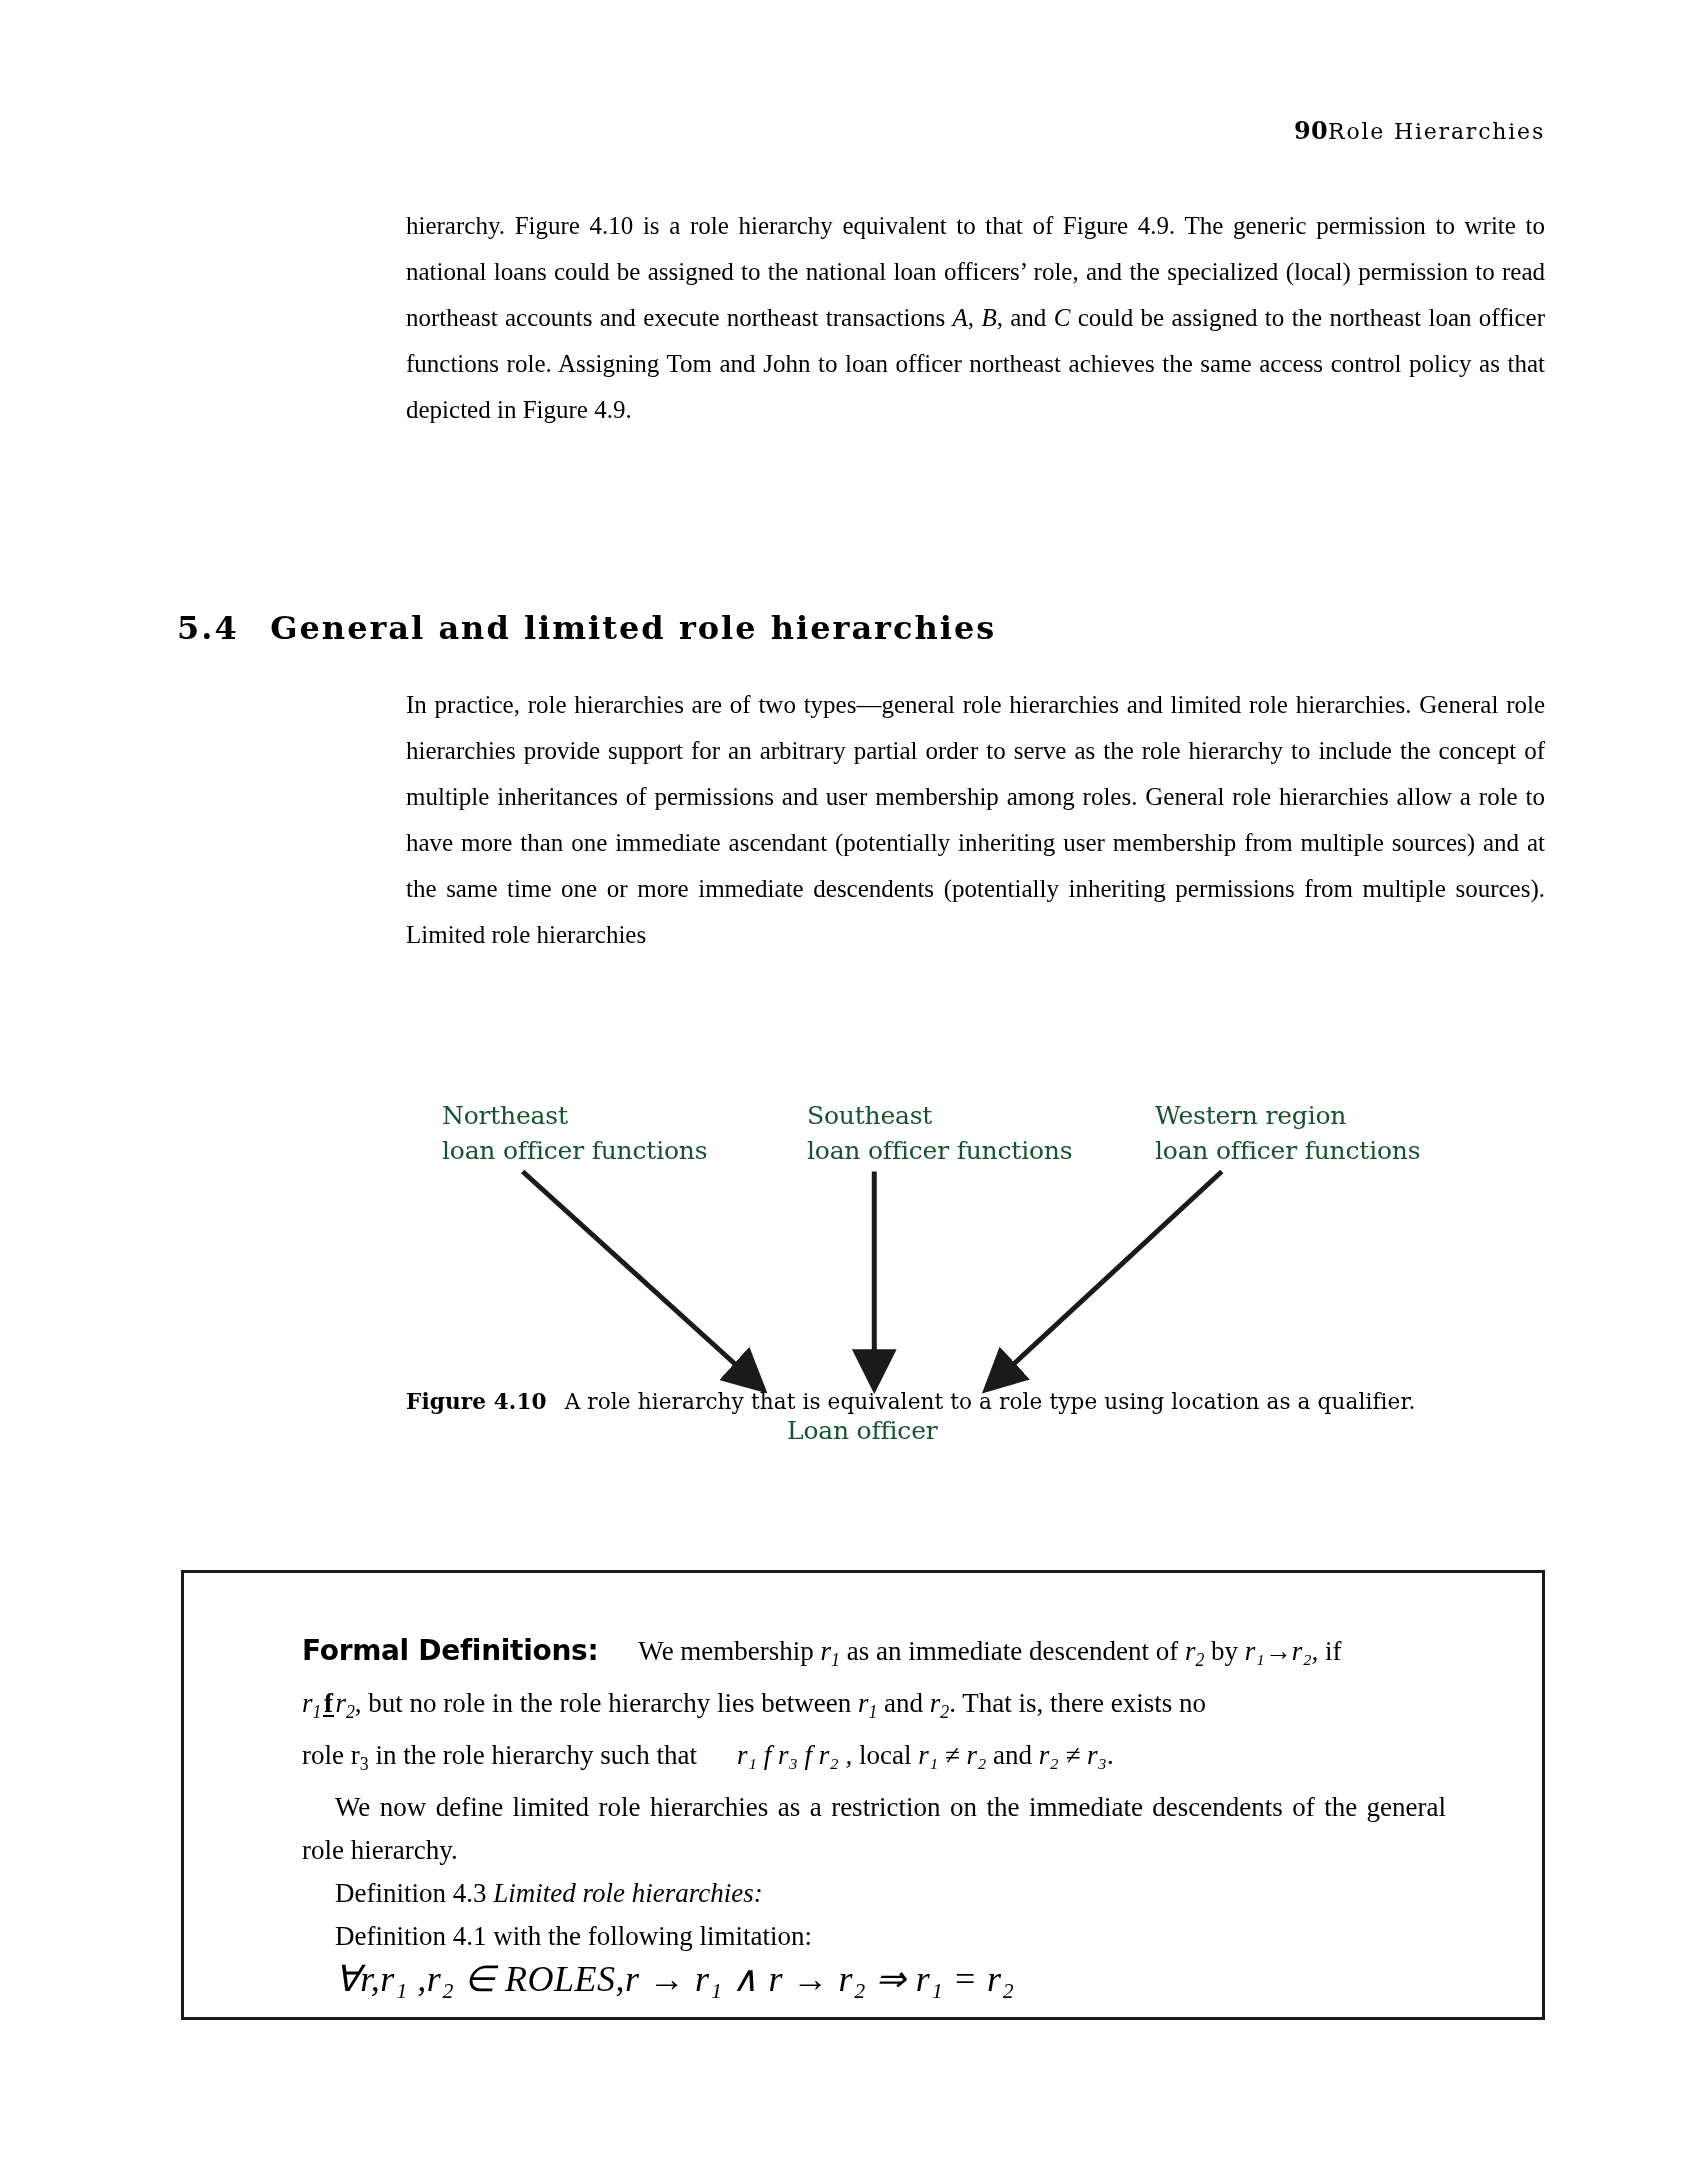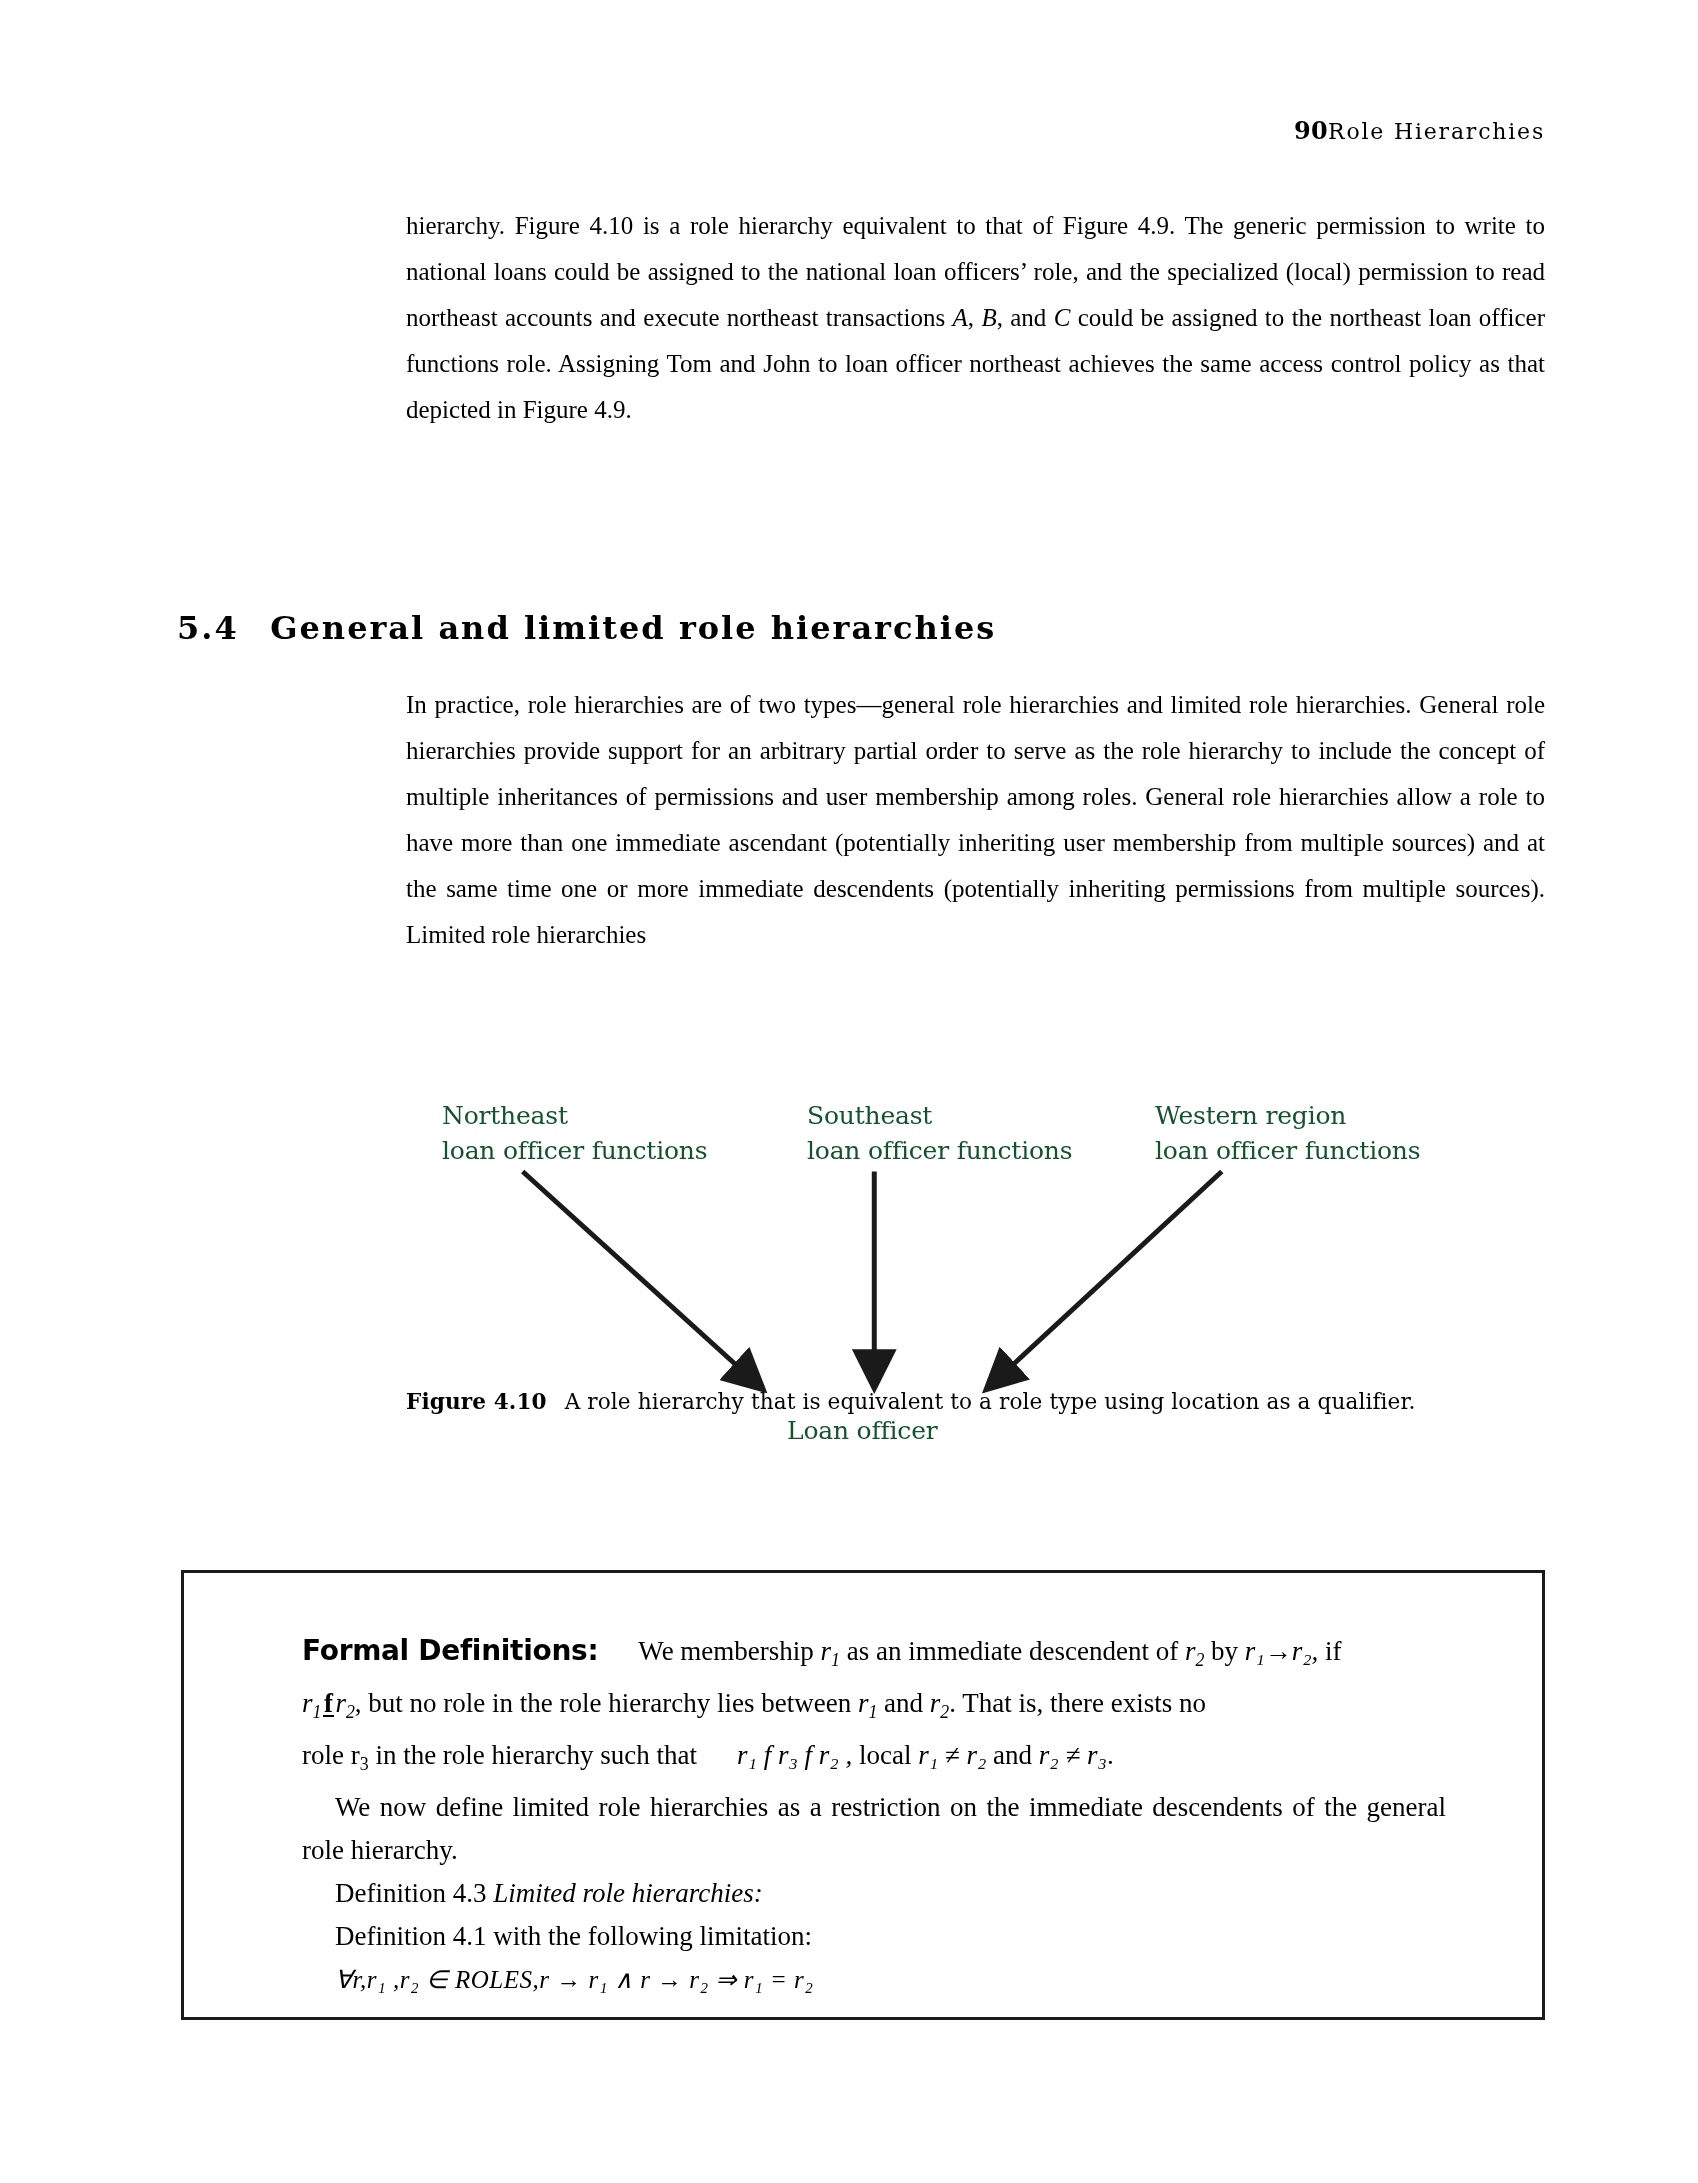--- a/index.html
+++ b/index.html
@@ -167,21 +167,21 @@
     font-weight: 700;
     font-style: normal;
     border-bottom: 2.1px solid #000;
     line-height: 0.82;
     padding: 0 0.8px 0.8px 0.8px;
     margin: 0 1.7px;
   }
   .math {
     font-family: "Liberation Serif", serif;
     font-style: italic;
-    font-size: 25px;
+    font-size: 36px;
     letter-spacing: 0.5px;
   }
   .ital { font-style: italic; }
 </style>
 </head>
 <body>
 
 <div class="page">
 
   <div class="running-head">

